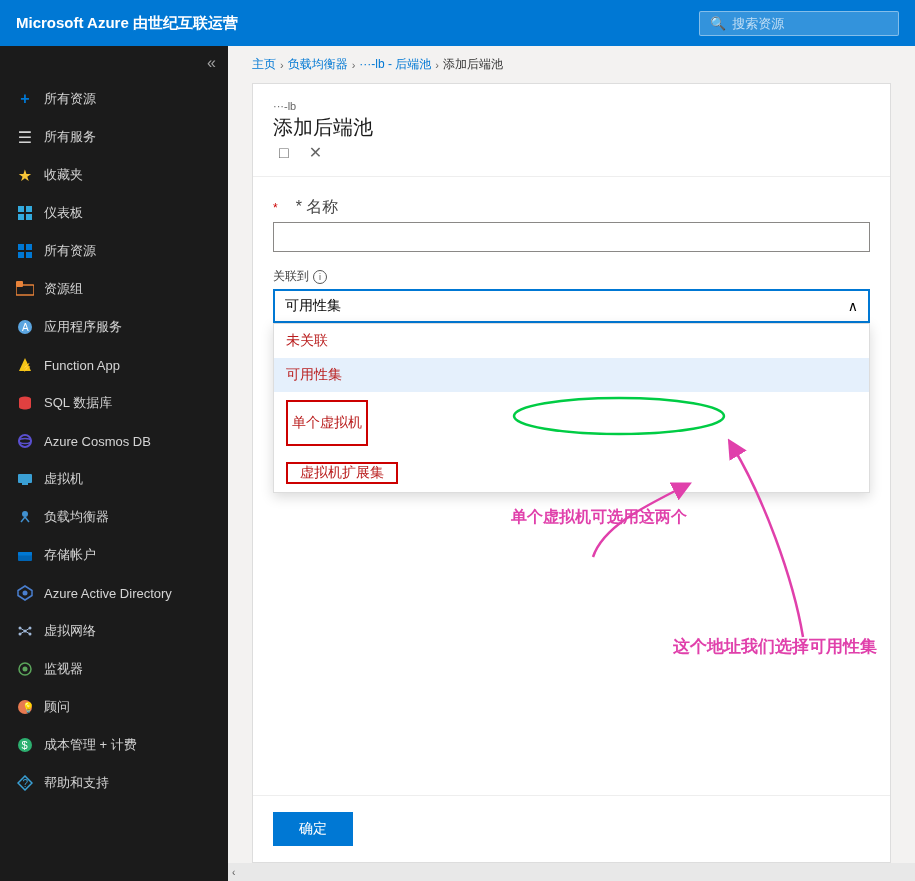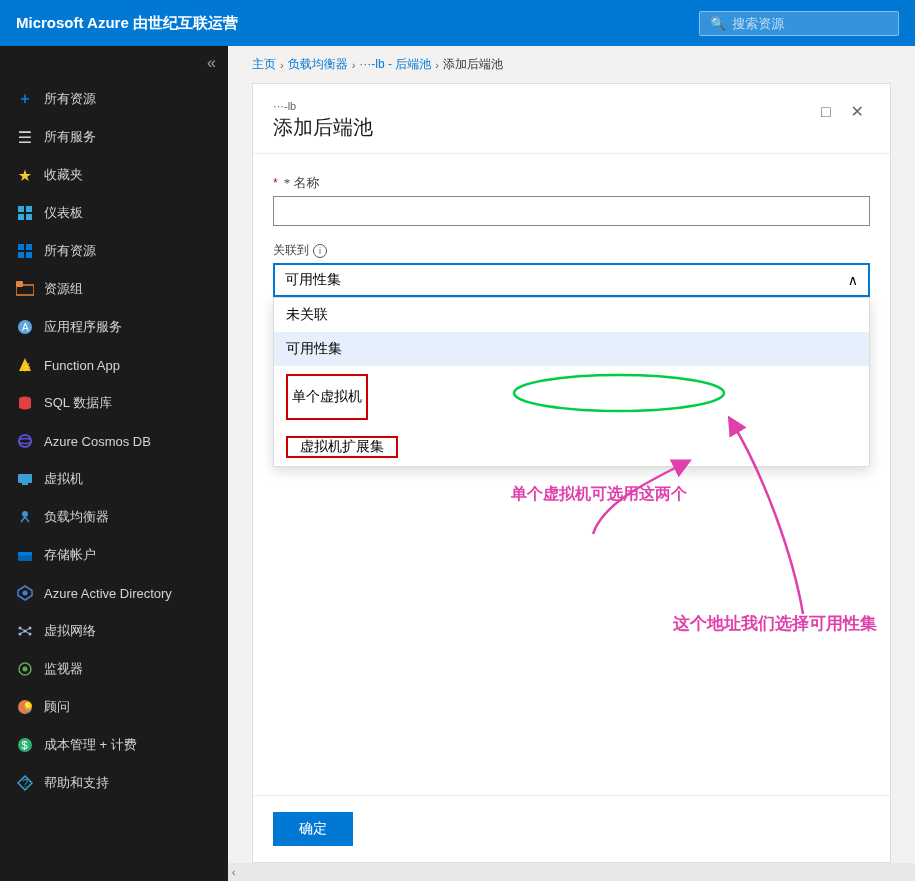--- a/index.html
+++ b/index.html
@@ -119,20 +119,21 @@
       overflow: hidden;
       position: relative;
     }
     .panel-header {
       background: white;
       padding: 16px 20px 12px;
       border-bottom: 1px solid #eee;
       display: flex;
       align-items: flex-start;
       justify-content: space-between;
+      flex-direction: column;
     }
     .panel-title-area {}
     .panel-subtitle { font-size: 11px; color: #666; margin-bottom: 2px; }
     .panel-title { font-size: 20px; font-weight: 300; color: #1b1b1b; }
     .panel-controls { display: flex; gap: 8px; align-items: center; }
     .panel-ctrl-btn { cursor: pointer; color: #666; font-size: 16px; padding: 2px 6px; }
 
     .panel-body { padding: 20px 20px; flex: 1; overflow-y: auto; position: relative; }
 
     
@@ -177,21 +178,21 @@
       right: 0;
       background: white;
       border: 1px solid #ddd;
       box-shadow: 0 4px 12px rgba(0,0,0,0.15);
       z-index: 100;
     }
     .dropdown-option {
       padding: 8px 12px;
       cursor: pointer;
       font-size: 14px;
-      color: #000000;
+      color: #b91c1c;
     }
     .dropdown-option.highlighted {
       background: #e5f0fc;
     }
     .annotation-text {
       position: absolute;
       color: #e040ab;
       font-size: 16px;
       font-weight: bold;
       pointer-events: none;
@@ -449,21 +450,21 @@
           <span class="panel-ctrl-btn">□</span>
           <span class="panel-ctrl-btn">✕</span>
         </div>
       </div>
 
       <div class="panel-body">
 
         <div class="form-row">
           <div class="field-label">
             <span style="color:#c00;">*</span>
-            <span style="color:#444; font-size:13px; margin-left:2px;font-family:Liberation Serif, serif;">* 名称</span>
+            <span style="color:#444; font-size:16px; margin-left:14px;">* 名称</span>
           </div>
           <input class="field-input" type="text" style="">
         </div>
 
         <div class="dropdown-container">
           <div class="dropdown-label">
             <span>关联到</span>
             <span class="info-icon">i</span>
           </div>
           <div class="dropdown-trigger">

